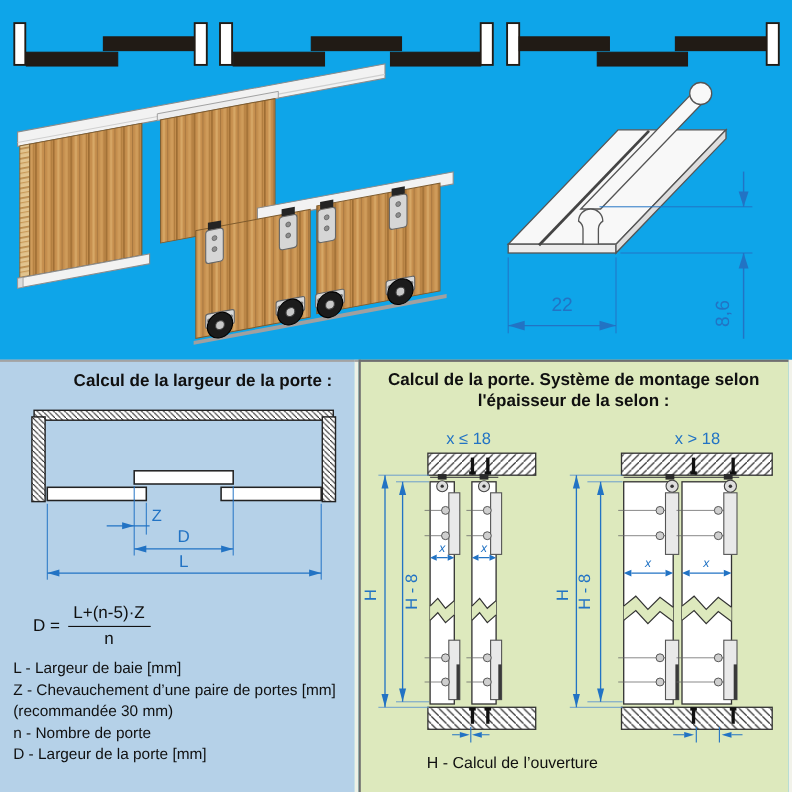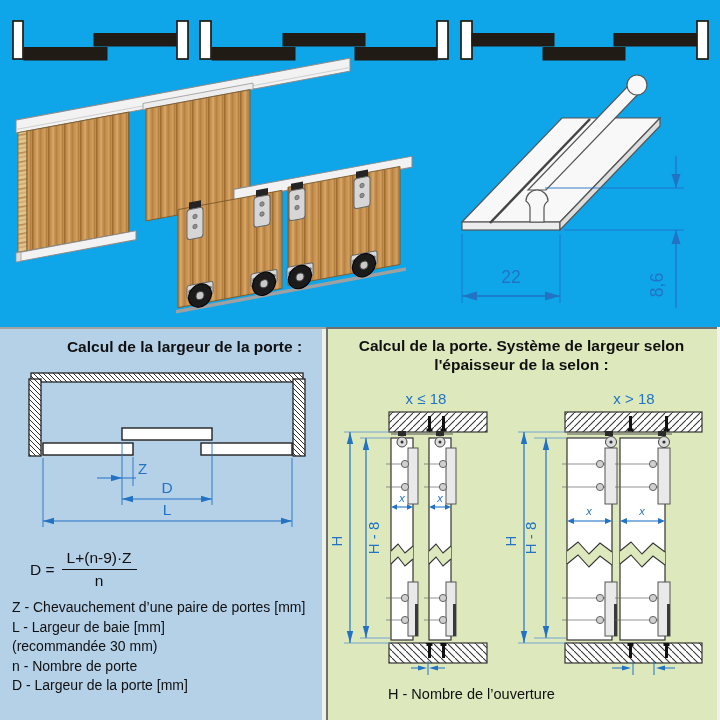--- a/index.html
+++ b/index.html
@@ -211,35 +211,35 @@
       <line x1="43" y1="521" x2="292" y2="521" stroke-width="1.2"></line>
       <polygon points="43,521 54,517.8 54,524.2" fill="#2273c4" stroke="none"></polygon>
       <polygon points="292,521 281,517.8 281,524.2" fill="#2273c4" stroke="none"></polygon>
       <text x="167" y="515" text-anchor="middle" font-size="15.5" fill="#2273c4" stroke="none">L</text>
     </g>
   </svg>
 
   <div class="abs lp-formula">
     <span class="lhs">D =</span>
     <span class="frac">
-      <span class="num" style="display:block">L+(n-9)·Z</span>
+      <span class="num" style="display:block">L+(n-5)·Z</span>
       <span class="den" style="display:block">n</span>
     </span>
   </div>
 
   <div class="abs lp-legend">
+    <div>L - Largeur de baie [mm]</div>
     <div>Z - Chevauchement d’une paire de portes [mm]</div>
-    <div>L - Largeur de baie [mm]</div>
     <div>(recommandée 30 mm)</div>
     <div>n - Nombre de porte</div>
     <div>D - Largeur de la porte [mm]</div>
   </div>
 
   <div class="abs rp-title">
-    <div>Calcul de la porte. Système de largeur selon</div>
+    <div>Calcul de la porte. Système de montage selon</div>
     <div>l'épaisseur de la selon :</div>
   </div>
 
   <svg class="abs" style="left:326px;top:385px" width="391" height="300" viewBox="326 385 391 300">
     <defs>
       <pattern id="hc" width="7" height="7" patternUnits="userSpaceOnUse">
         <path d="M0,7 L7,0" stroke="#333" stroke-width="1.1"></path>
       </pattern>
       <pattern id="hf" width="7" height="7" patternUnits="userSpaceOnUse">
         <path d="M0,0 L7,7" stroke="#333" stroke-width="1.1"></path>
@@ -435,15 +435,15 @@
         <line x1="633" y1="661" x2="633" y2="675"></line>
           <line x1="612" y1="668" x2="622" y2="668"></line>
         <line x1="654" y1="661" x2="654" y2="675"></line>
           <line x1="665" y1="668" x2="675" y2="668"></line>
       </g>
       <polygon points="631,668 622,665.4 622,670.6" fill="#2273c4"></polygon>
       <polygon points="656,668 665,665.4 665,670.6" fill="#2273c4"></polygon>
     </g>
   </svg>
 
-  <div class="abs rp-footer">H - Nombre de l’ouverture</div>
+  <div class="abs rp-footer">H - Calcul de l’ouverture</div>
 
 </div>
 
 </body></html>

